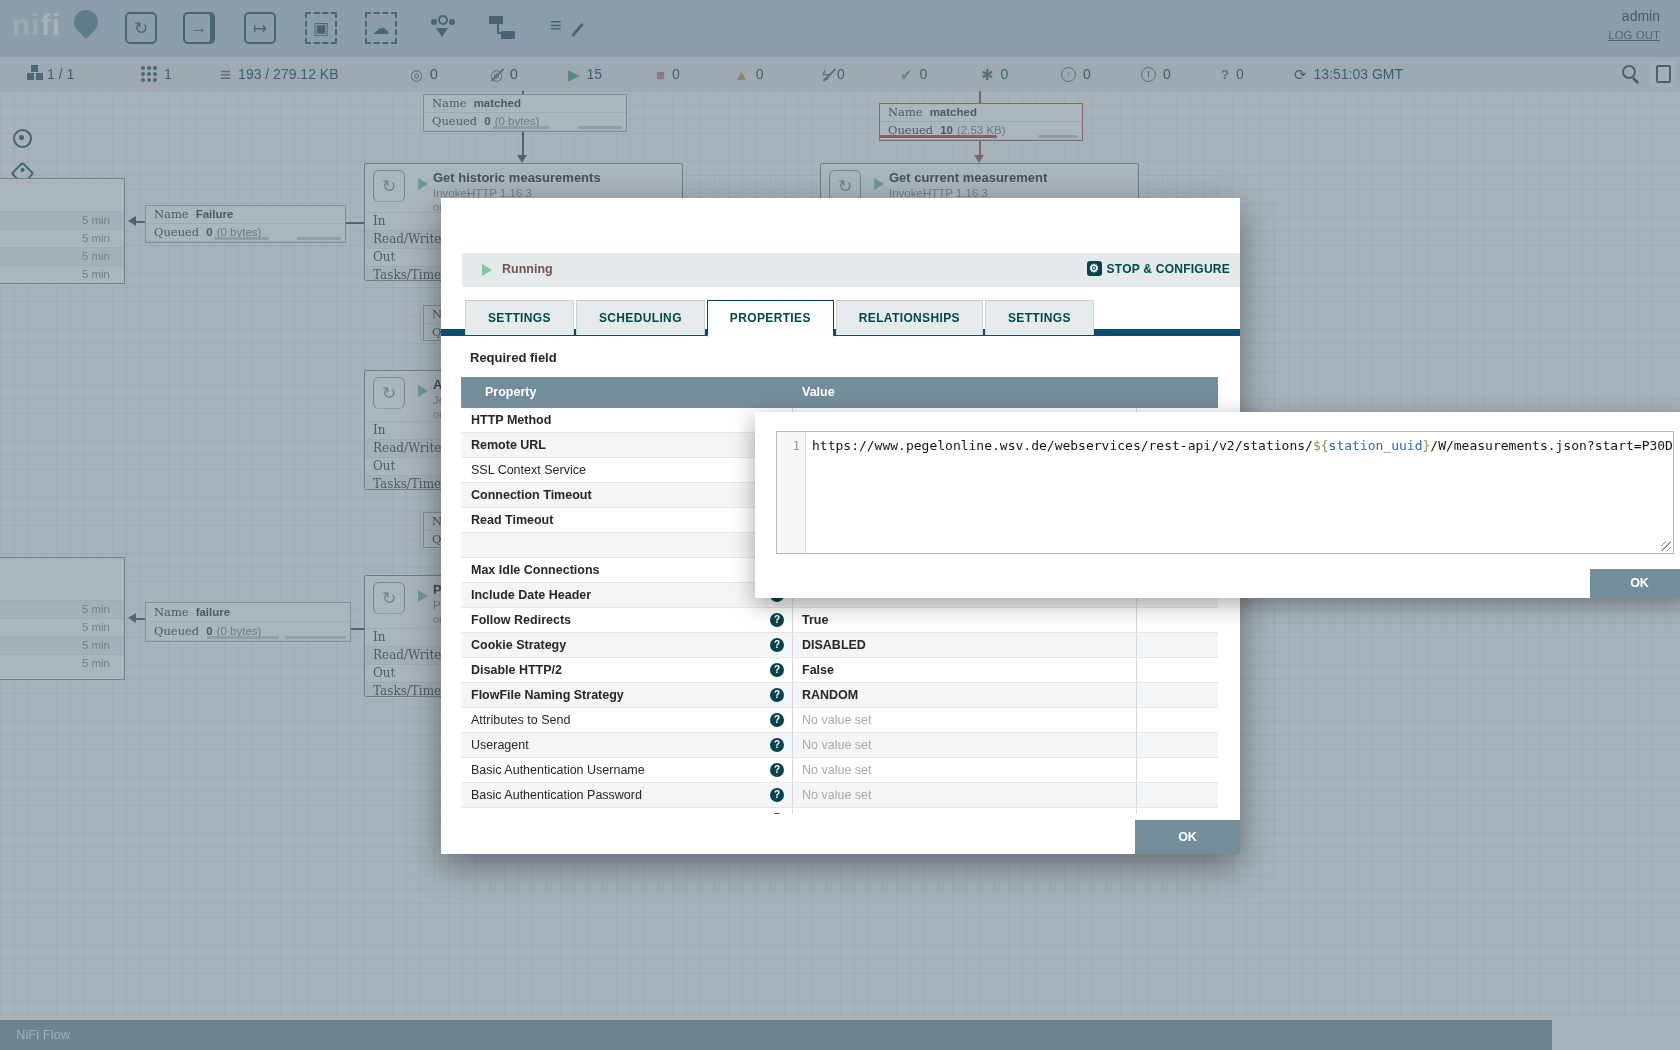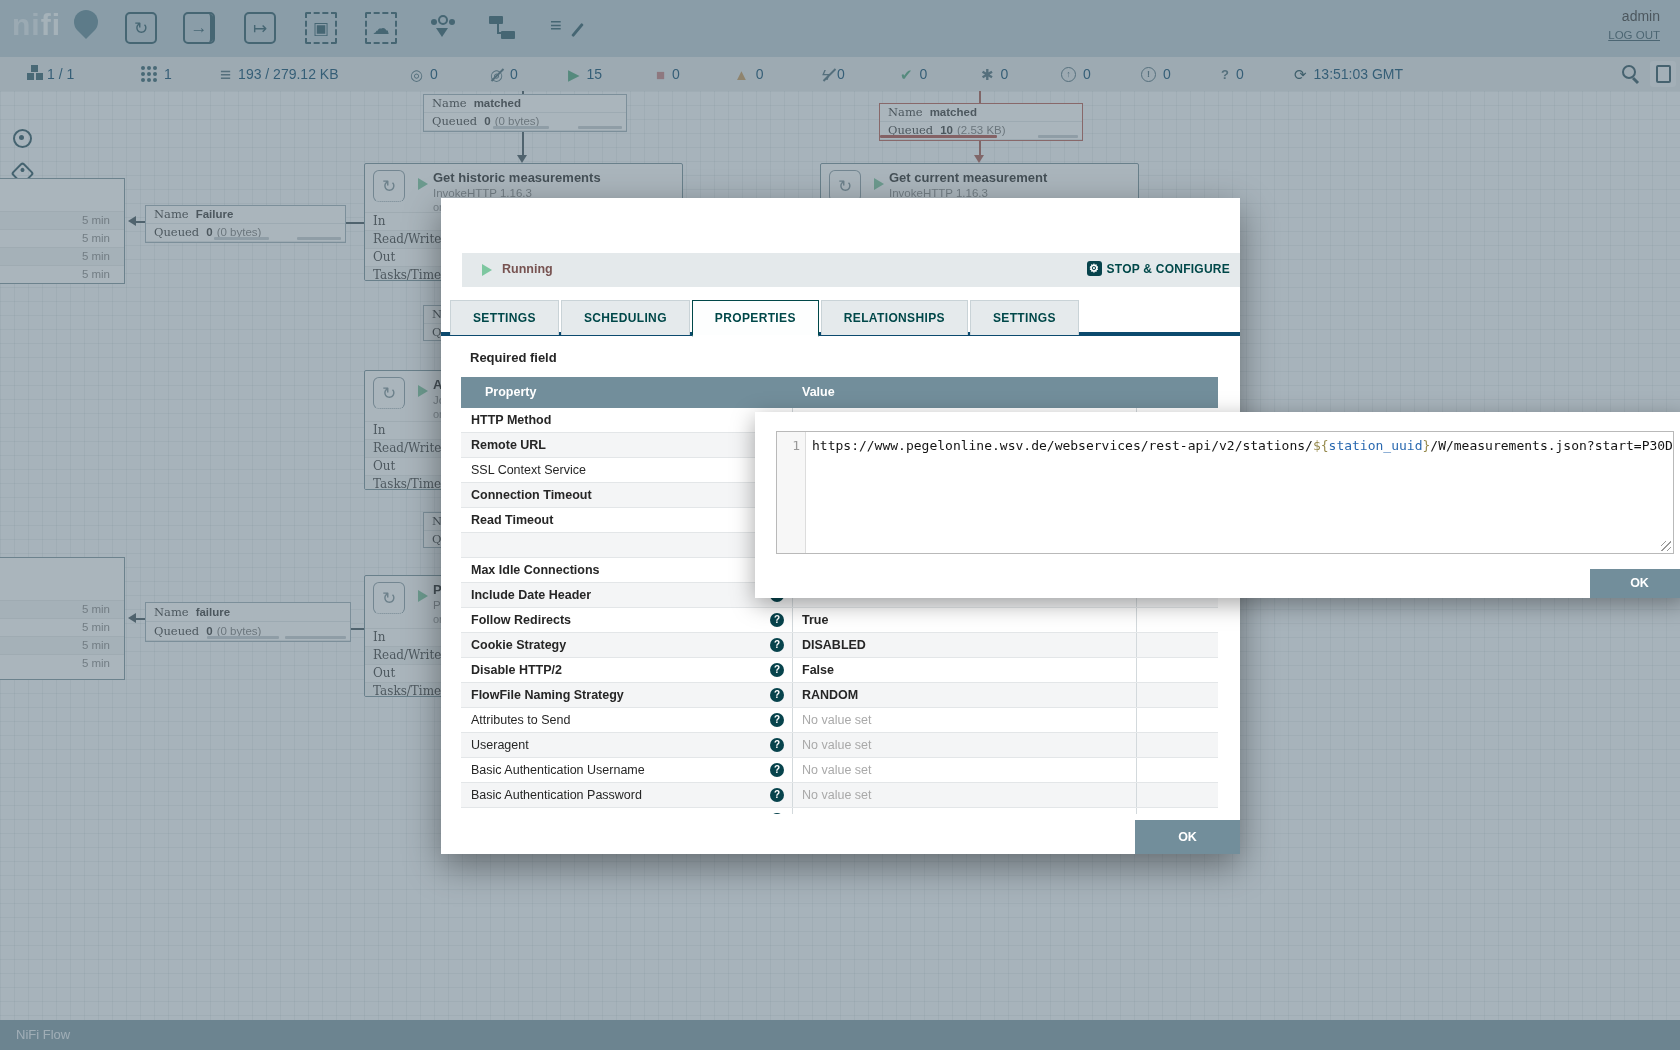--- a/index.html
+++ b/index.html
@@ -81,38 +81,38 @@
   .vline.redl{background:#A85A50}
   .hline{position:absolute;height:1.5px;background:#44555D}
   .arrd{position:absolute;width:0;height:0;border:5px solid transparent;border-top:8px solid #44555D}
   .arrd.redl{border-top-color:#A85A50}
   .arrl{position:absolute;width:0;height:0;border:5px solid transparent;border-right:8px solid #44555D}
   .cicon{position:absolute;width:15px;height:15px;border:2.5px solid #2D5561;border-radius:50%}
   .cicon::after{content:"";position:absolute;left:3.5px;top:3.5px;width:5px;height:5px;border-radius:50%;background:#2D5561}
   .tagicon{position:absolute;width:13px;height:13px;border:2.5px solid #2D5561;border-radius:3px;transform:rotate(45deg)}
   .tagicon::after{content:"";position:absolute;left:2px;top:2px;width:4px;height:4px;border-radius:50%;background:#2D5561}
   
-  #footer{position:absolute;left:0;bottom:0;width:1680px;height:30px;background:#7E98A4;z-index:1;
+  #footer{position:absolute;left:0;bottom:0;width:1552px;height:30px;background:#7E98A4;z-index:1;
           line-height:30px;padding-left:16px;box-sizing:border-box;font-size:13px;color:#EAF0F3}
   
   #backdrop{position:absolute;left:0;top:0;width:1680px;height:1050px;background:rgba(92,114,127,.52);z-index:5}
   
   #dialog{position:absolute;left:441px;top:198px;width:799px;height:656px;background:#FFF;z-index:10;
           box-shadow:0 12px 34px rgba(0,0,0,.4)}
   #dlg-header{position:absolute;left:0;top:0;right:0;height:55px;background:#728E9B;
               font-family:"DejaVu Serif",serif;font-weight:bold;font-size:19px;color:#FFF;
               line-height:55px;padding-left:20px}
   #dlg-status{position:absolute;left:8px;top:55px;right:0;height:34px;background:#E4E9EB;margin-left:13px;}
   .runtri{position:absolute;left:20px;top:11px;width:0;height:0;border:6px solid transparent;border-left:10px solid #7DC7A0}
   #run-label{position:absolute;left:40px;top:9px;font-size:12.5px;font-weight:bold;color:#775351}
   #stopcfg{position:absolute;right:10px;top:8px;font-size:12px;font-weight:bold;color:#004849;letter-spacing:.02em;
            display:flex;align-items:center;gap:5px;cursor:pointer}
   #stopcfg .gear{display:inline-flex;width:15px;height:15px;background:#07434C;border-radius:3px;color:#FFF;
                  font-size:11px;align-items:center;justify-content:center}
-  #tabs{position:absolute;left:0;top:102px;right:0;height:36px;padding-left:9px;border-bottom:4px solid #0c4a6e;
+  #tabs{position:absolute;left:0;top:102px;right:0;height:36px;padding-left:24px;border-bottom:7px solid #0c4a6e;
         box-sizing:border-box;display:flex;gap:2px}
   .tab{height:35px;line-height:35px;padding:0 22px;background:#E5EAEC;border:1px solid #C9D3D7;border-bottom:none;
        font-size:12px;font-weight:bold;color:#004849;letter-spacing:.03em;box-sizing:border-box}
   .tab.active{background:#FDFEFE;border:1px solid #004849;border-bottom:2px solid #FFF;height:37px;margin-bottom:-1px;position:relative;z-index:2}
   #required-label{position:absolute;left:29px;top:152px;font-size:13px;font-weight:bold;color:#262626}
   #ptable{position:absolute;left:20px;top:179px;width:757px;height:437px;overflow:hidden;font-size:12.5px}
   #thead{display:flex;height:31px;line-height:31px;background:#728E9B;color:#FFF;font-weight:bold}
   #thead .h1{width:332px;padding-left:24px;box-sizing:border-box}
   #thead .h2{width:344px;padding-left:9px;box-sizing:border-box}
   .trow{display:flex;height:24px;line-height:24px;border-bottom:1px solid #E3E6E8}

